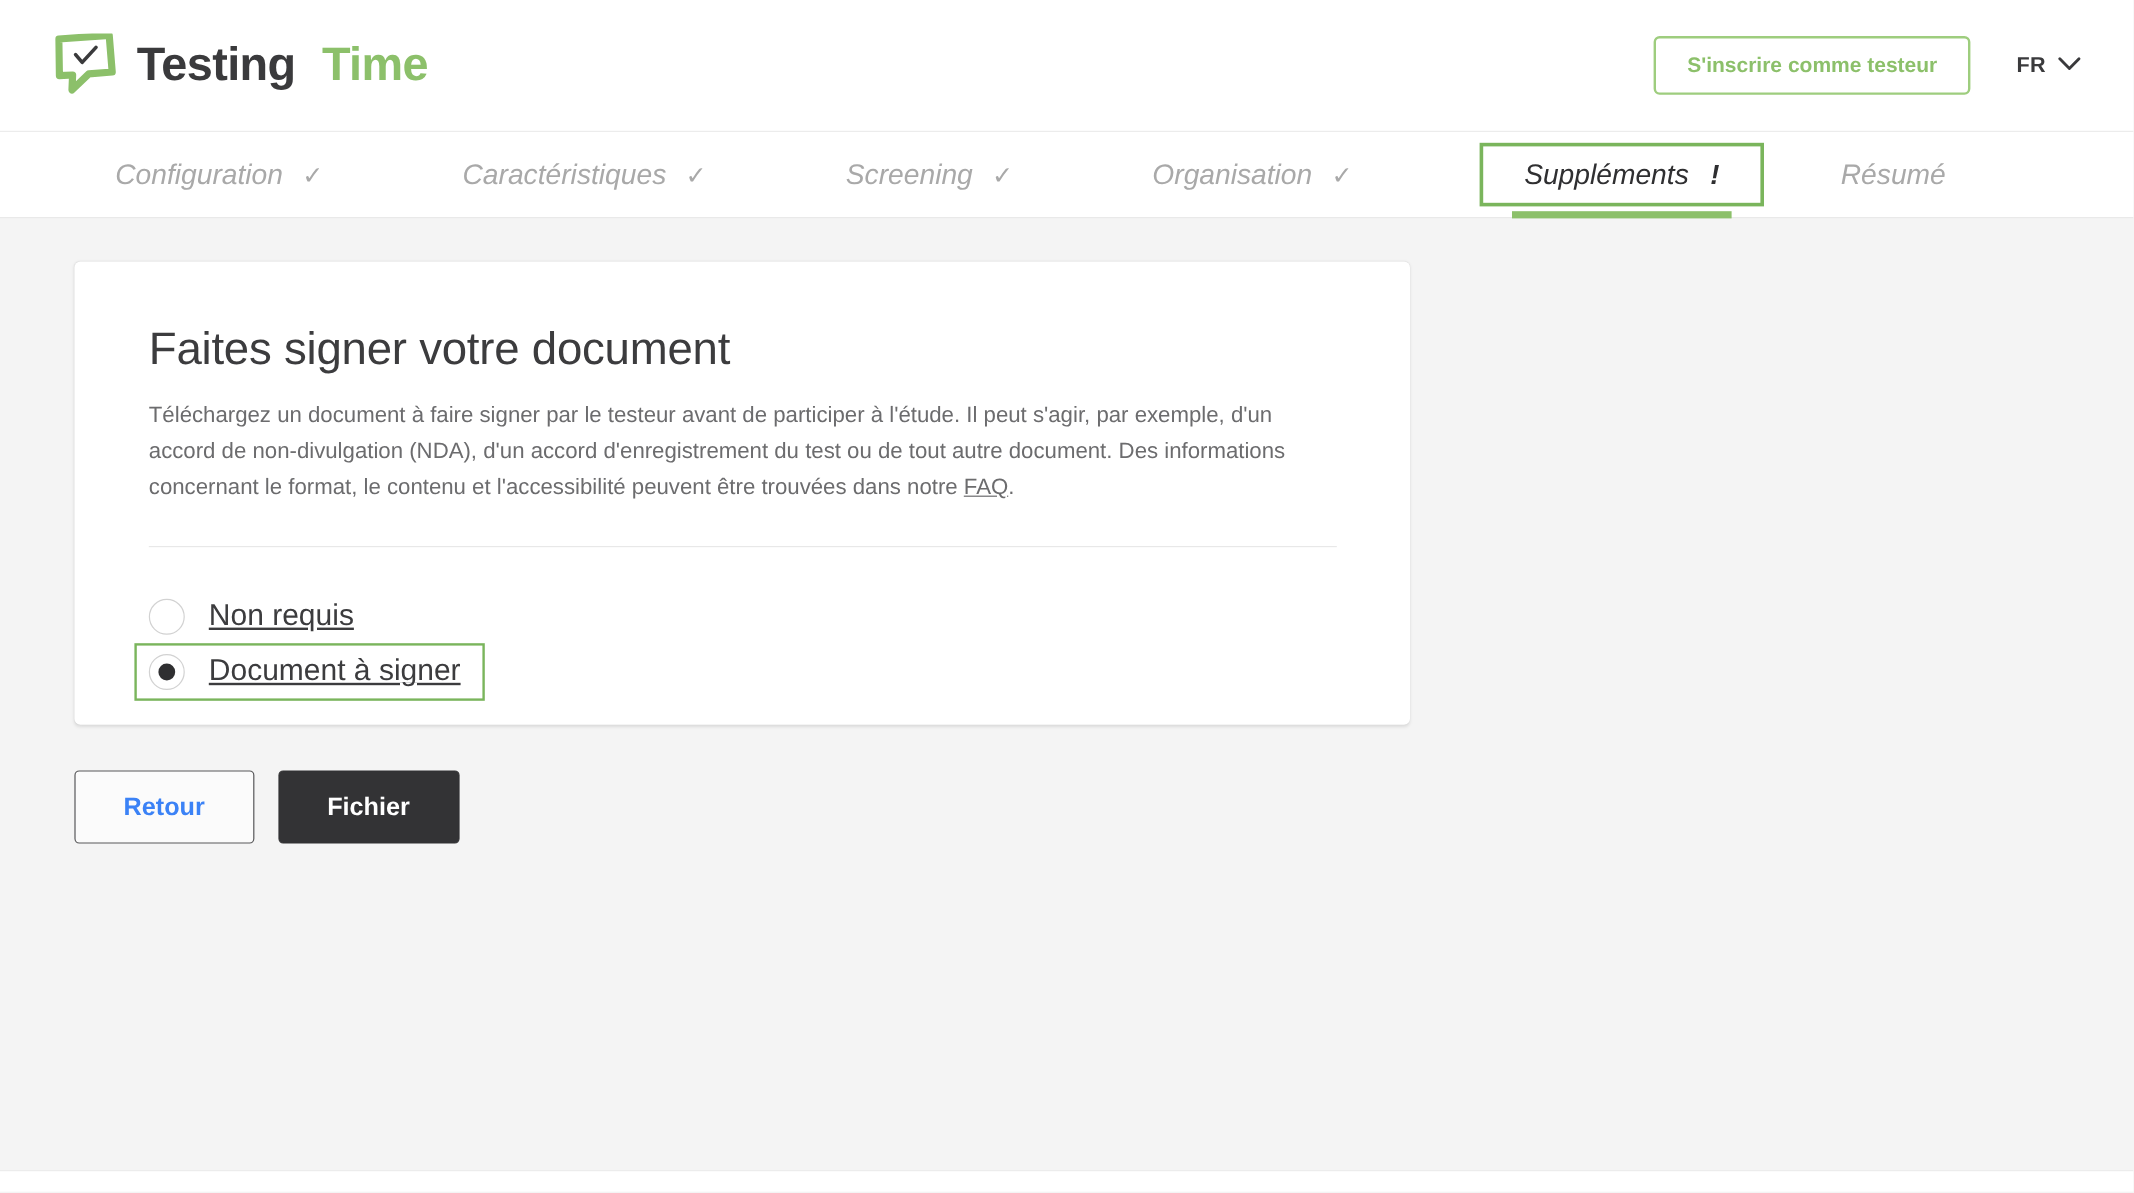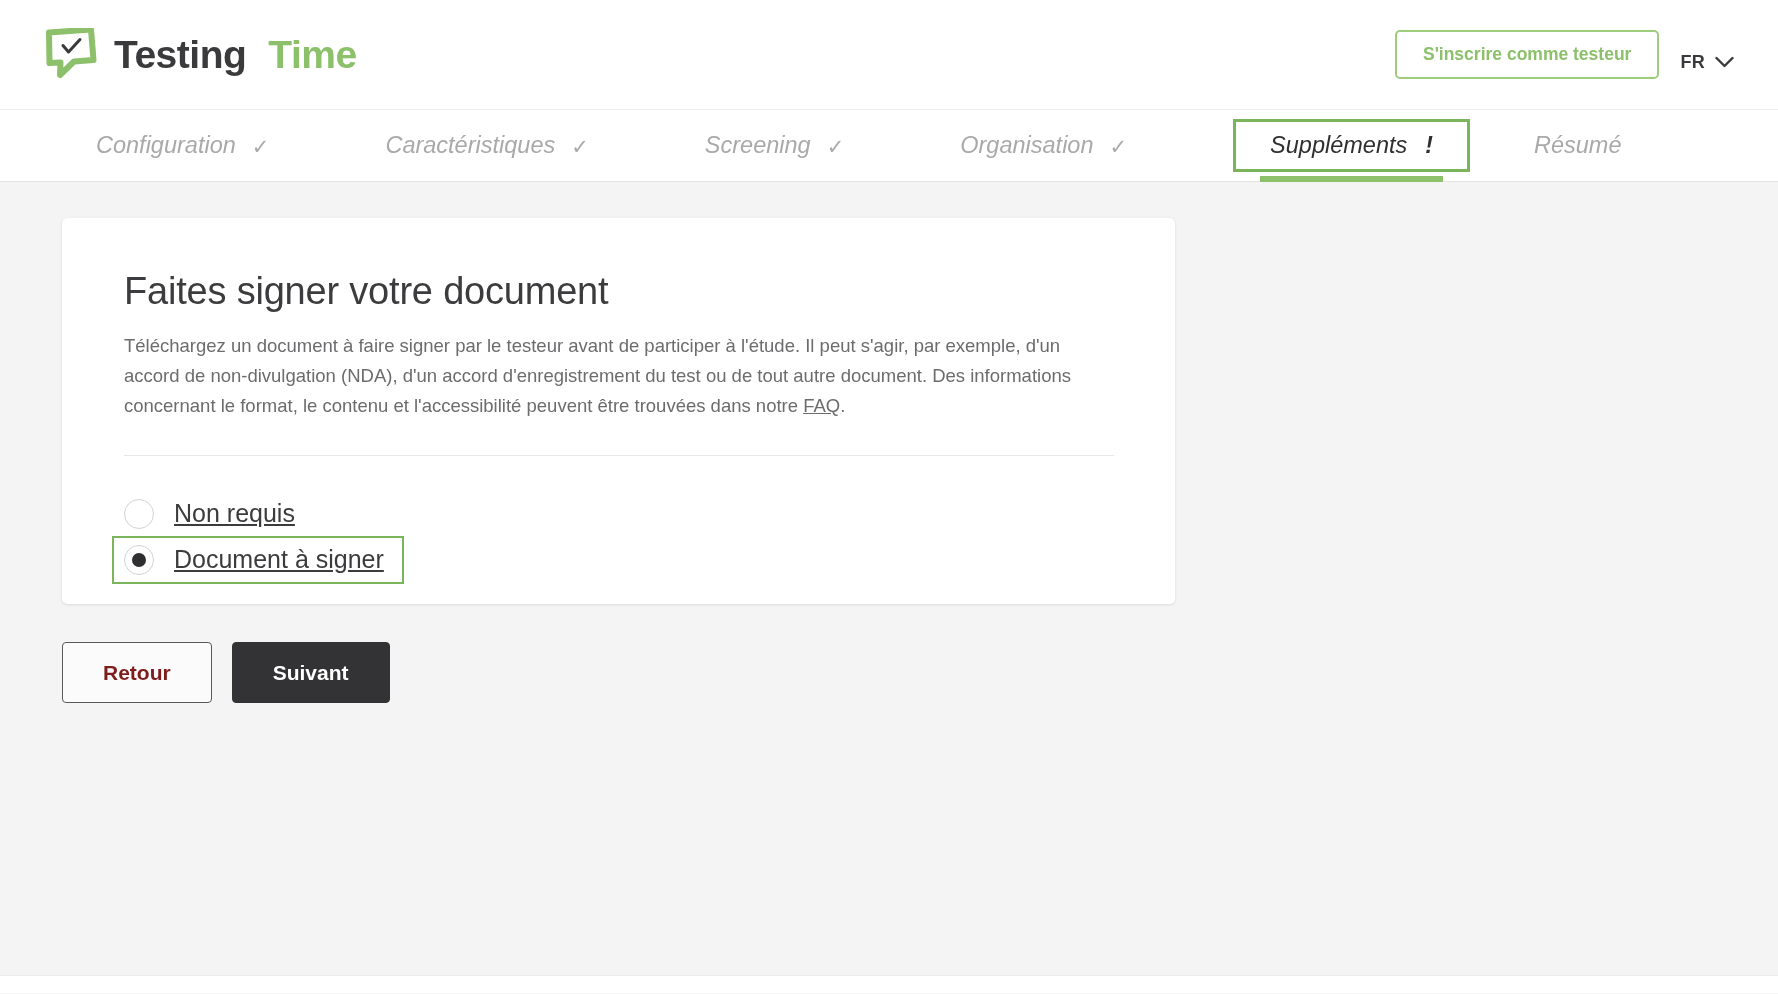--- a/index.html
+++ b/index.html
@@ -36,22 +36,22 @@
     letter-spacing: -0.5px;
     line-height: 1;
     white-space: nowrap;
   }
   .brand-text .t1 { color: #3a3a3c; }
   .brand-text .t2 { color: #8cc06a; padding-left: 22px; }
 
   .header-right {
     margin-left: auto;
     display: flex;
-    align-items: flex-end;
-    gap: 17px;
+    align-items: center;
+    gap: 34px;
   }
   .btn-tester {
     border: 2px solid #9ecd7e;
     border-radius: 5px;
     background: #ffffff;
     color: #8cc06a;
     font-size: 17.5px;
     font-weight: bold;
     padding: 14px 26px;
     line-height: 1;
@@ -233,21 +233,21 @@
   
   .actions {
     display: flex;
     gap: 20px;
     margin: 38px 0 0 0;
   }
   .btn-back {
     background: #fbfbfb;
     border: 1.5px solid #58585a;
     border-radius: 4px;
-    color: #7f1d1d;
+    color: #3b82f6;
     font-size: 21px;
     font-weight: bold;
     padding: 19px 40px;
     line-height: 1;
     cursor: pointer;
     font-family: inherit;
   }
   .btn-next {
     background: #333335;
     border: 1.5px solid #333335;
@@ -344,17 +344,17 @@
       <div class="radio-row selected">
         <span class="radio checked"></span>
         <span class="radio-label">Document à signer</span>
       </div>
     </div>
 
   </div>
 
   <div class="actions">
     <button class="btn-back">Retour</button>
-    <button class="btn-next">Suivant</button>
+    <button class="btn-next">Fichier</button>
   </div>
 
   <div class="bottom-strip"></div>
 </div>
 
 </body></html>

